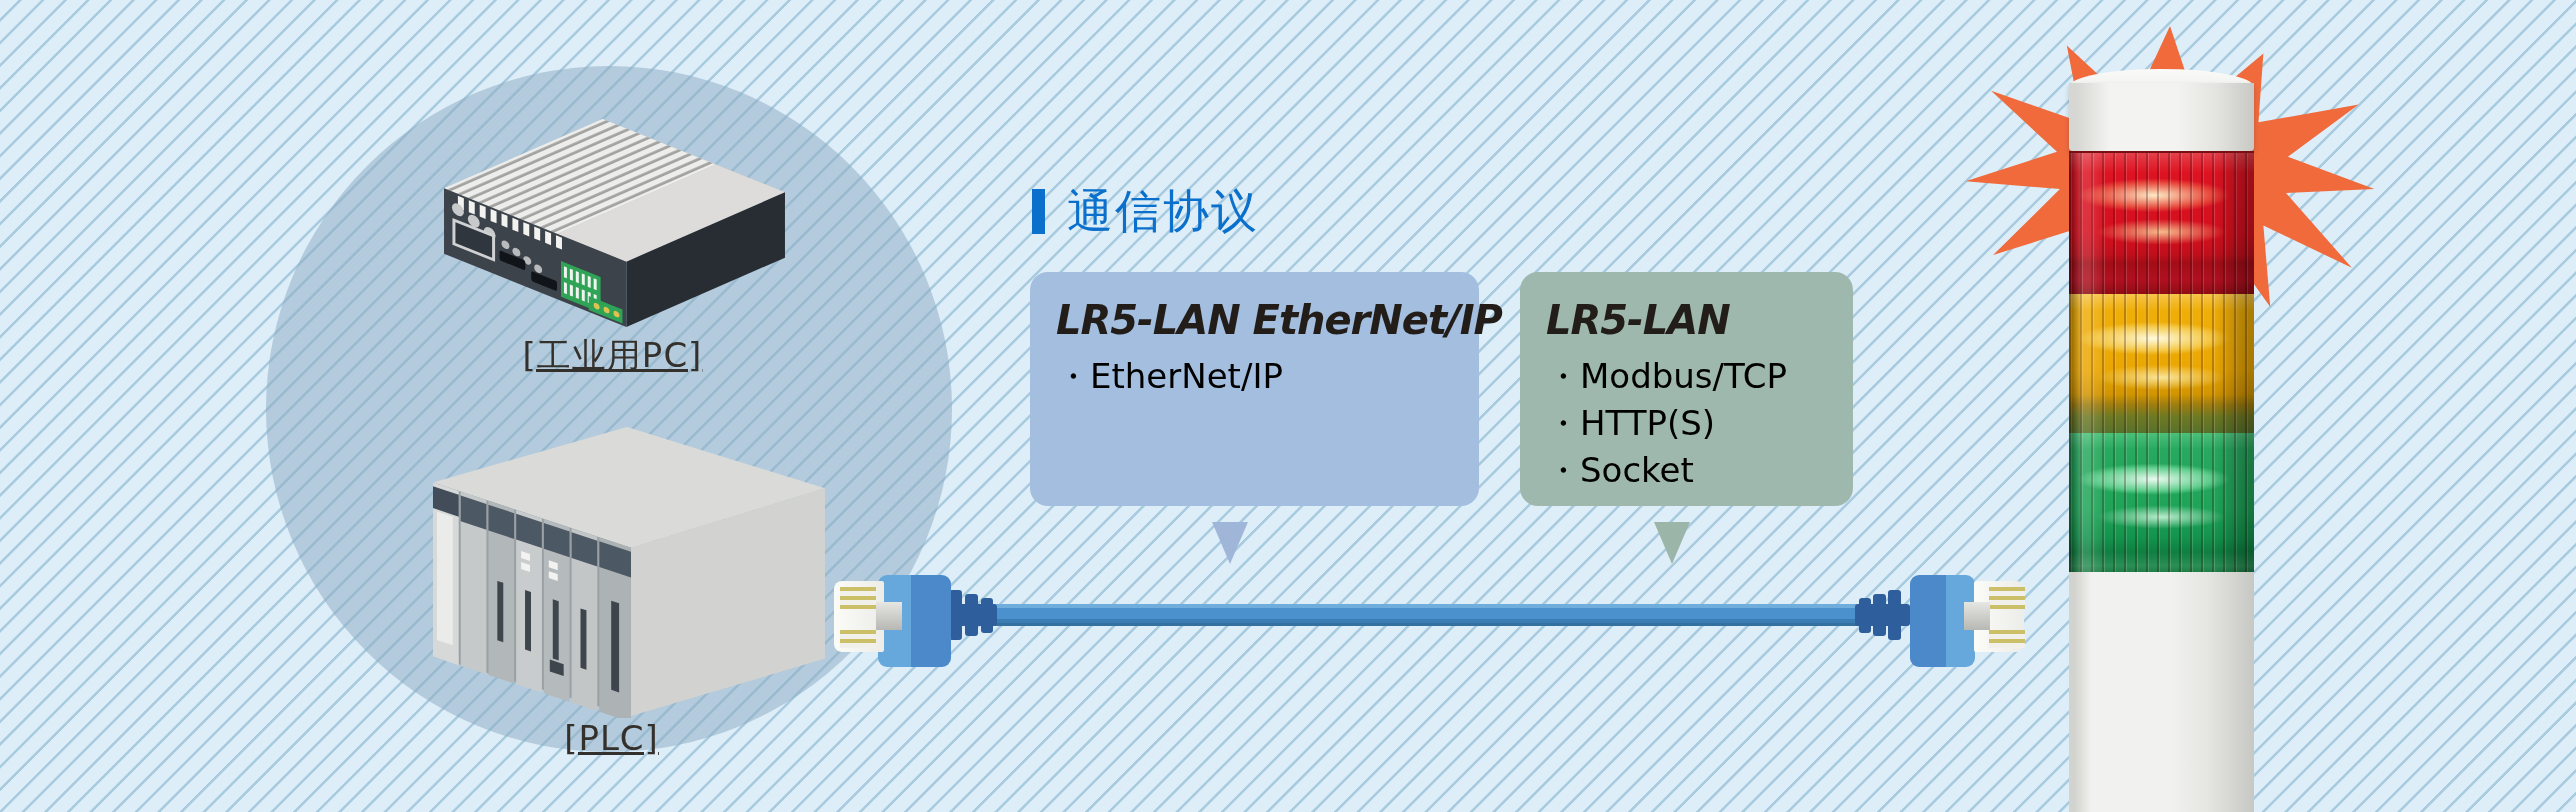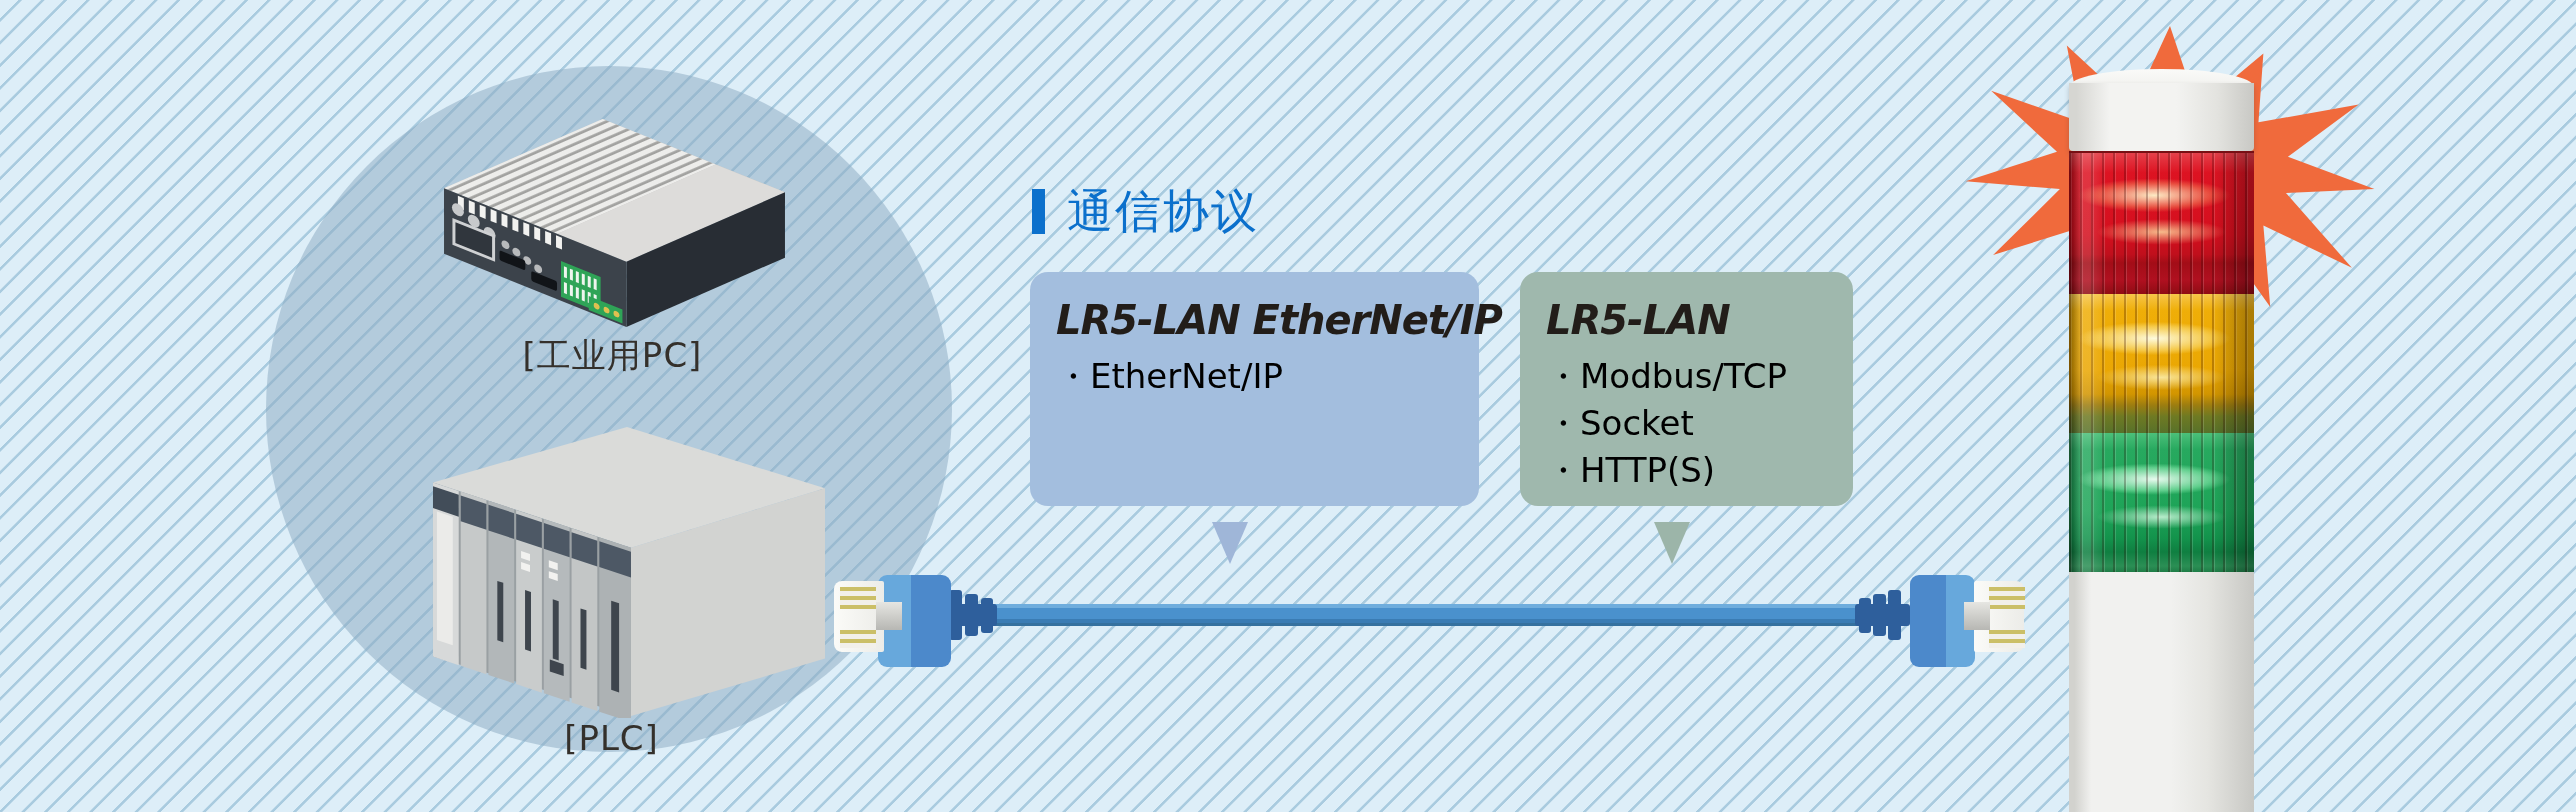--- a/index.html
+++ b/index.html
@@ -14,21 +14,21 @@
   
   .device-circle {
     position:absolute; left:266px; top:66px; width:686px; height:686px;
     border-radius:50%; background:rgba(140,171,194,0.52); z-index:1;
   }
   .illus { position:absolute; z-index:2; }
   .pc-illus  { left:436px; top:111px; width:357px; height:223px; }
   .plc-illus { left:421px; top:421px; width:416px; height:297px; }
   .device-label {
     position:absolute; z-index:2; text-align:center;
-    font-size:34px; color:#34302b; letter-spacing:1px;
+    font-size:34px; color:#34302b; letter-spacing:1px;text-decoration:underline;
   }
   .pc-label  { left:434px; top:333px; width:357px; }
   .plc-label { left:463px; top:718px; width:297px; }
   
   .section-header {
     position:absolute; left:1032px; top:184px; height:55px; z-index:3;
     display:flex; align-items:center;
   }
   .accent-bar { width:13px; height:45px; background:#0b70cc; margin-right:22px; }
   .section-title { font-size:46px; font-weight:400; color:#0b70cc; letter-spacing:2px; line-height:55px; }
@@ -235,22 +235,22 @@
   <div class="protocol-box box-ethernet">
     <div class="box-title">LR5-LAN EtherNet/IP</div>
     <ul class="box-items">
       <li>・EtherNet/IP</li>
     </ul>
   </div>
   <div class="protocol-box box-lan">
     <div class="box-title">LR5-LAN</div>
     <ul class="box-items">
       <li>・Modbus/TCP</li>
+      <li>・HTTP(S)</li>
       <li>・Socket</li>
-      <li>・HTTP(S)</li>
     </ul>
   </div>
   <div class="tri tri-ethernet"></div>
   <div class="tri tri-lan"></div>
 
   <div class="cable-part cable-line"></div>
   <div class="cable-part rib rib-bar-left"></div>
   <div class="cable-part rib rib-l1"></div>
   <div class="cable-part rib rib-l2"></div>
   <div class="cable-part rib rib-l3"></div>

